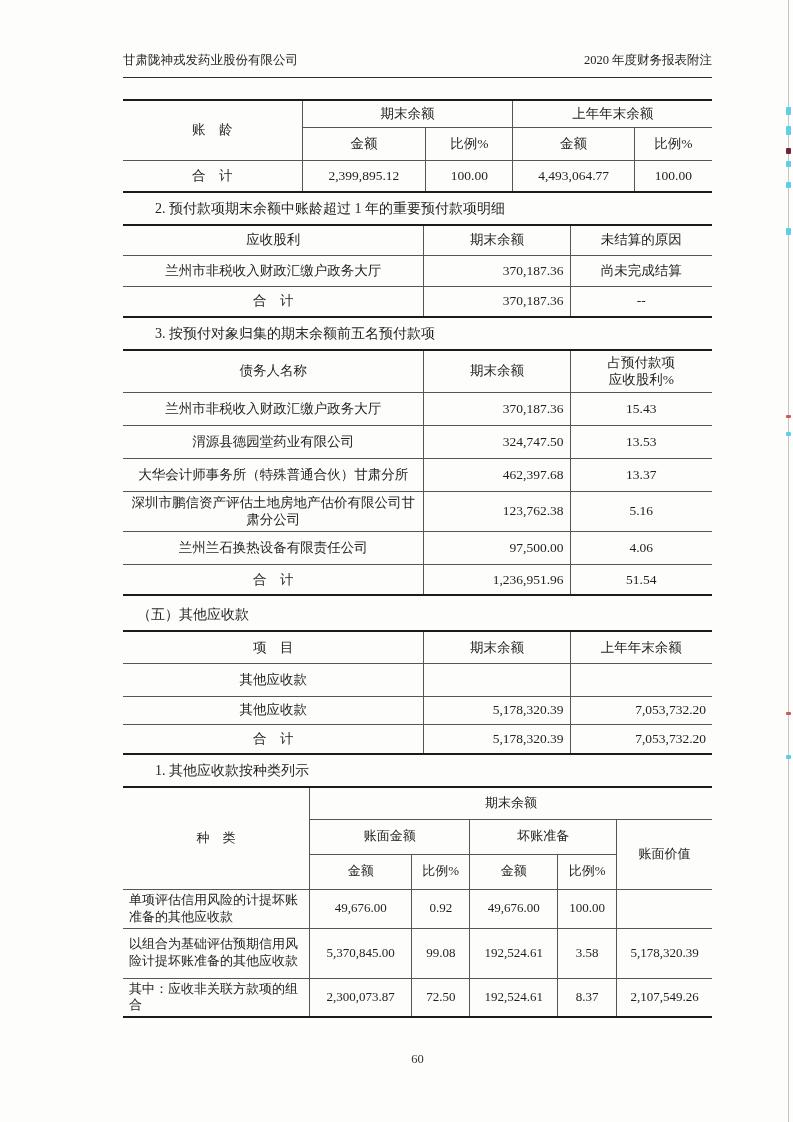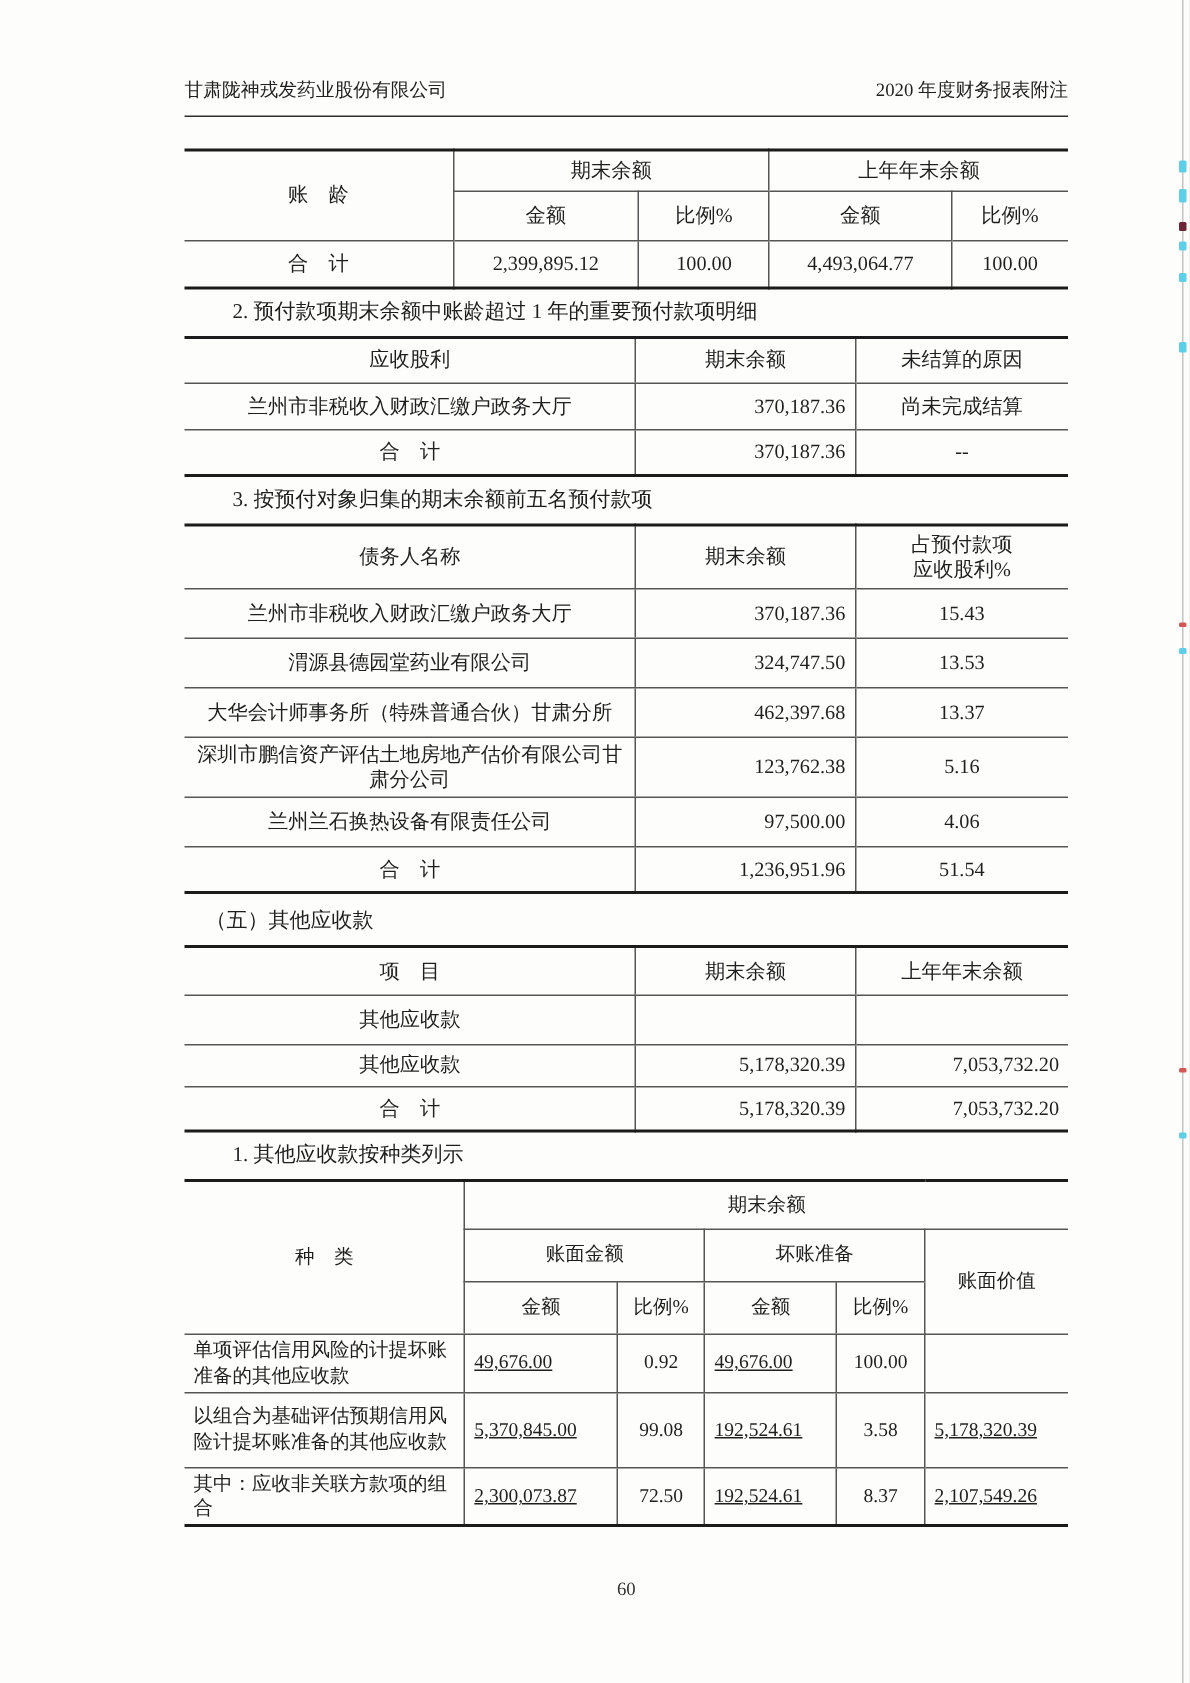--- a/index.html
+++ b/index.html
@@ -32,21 +32,21 @@
     border-top:2.5px solid #1b1b1b;
     border-bottom:2.5px solid #1b1b1b;
     font-size:13.5px;
   }
   table.t5 { font-size:13px; }
   .tbl td { padding:2px 6px; line-height:1.3; vertical-align:middle; }
   .bb { border-bottom:1px solid #565656; }
   .bl { border-left:1px solid #565656; }
   .ctr { text-align:center; }
   .num { text-align:right; padding-right:8px; }
-  .num5 { text-align:left; padding-right:5px;text-decoration:underline; }
+  .num5 { text-align:center; padding-right:5px; }
   .lft { text-align:center; padding-left:8px; }
   .lft5 { text-align:left; padding-left:5px; }
 
   .t1 { margin-top:21px; }
   .t2, .t3, .t4, .t5 { margin-top:3px; }
 
   .page-num { margin-top:34px; text-align:center; font-size:12.5px; color:#333; }
 
   
   .edge-line { position:absolute; right:4px; top:0; bottom:0; width:1px; background:#c4c4c2; }

